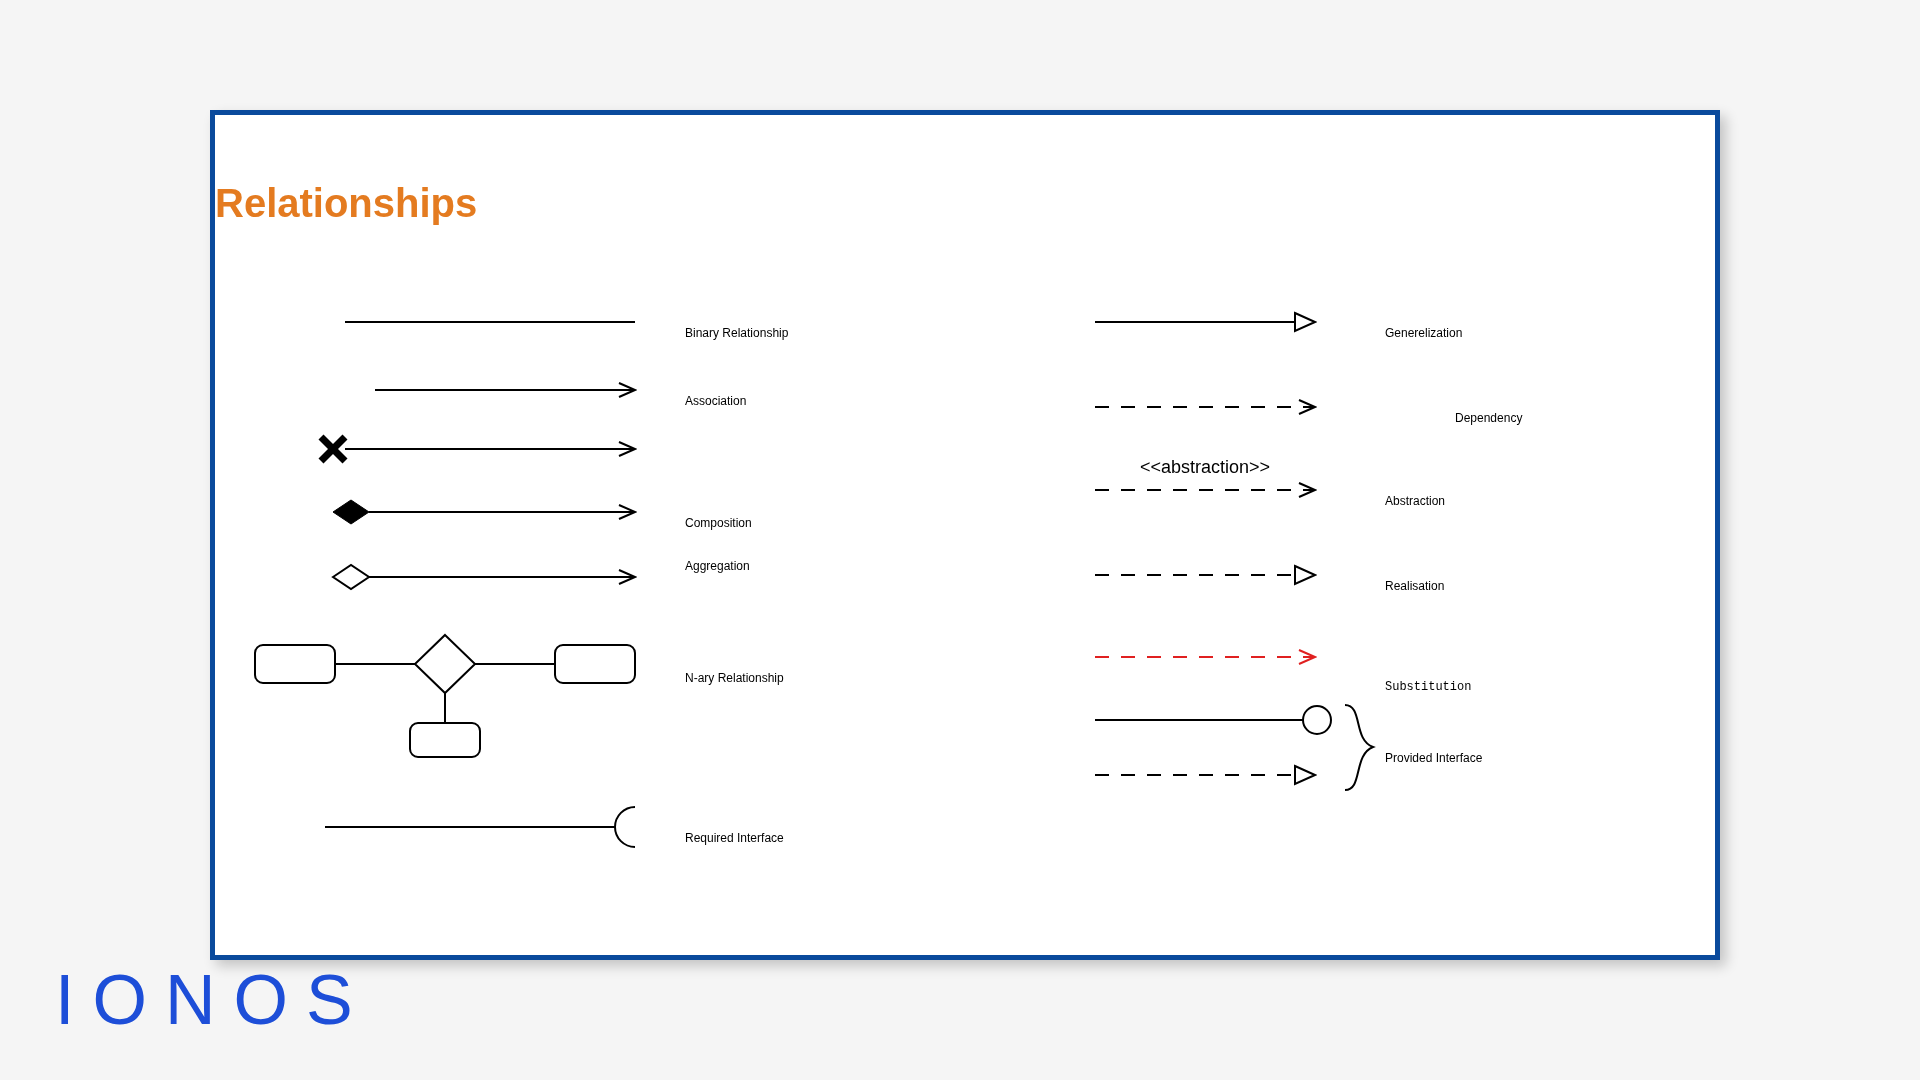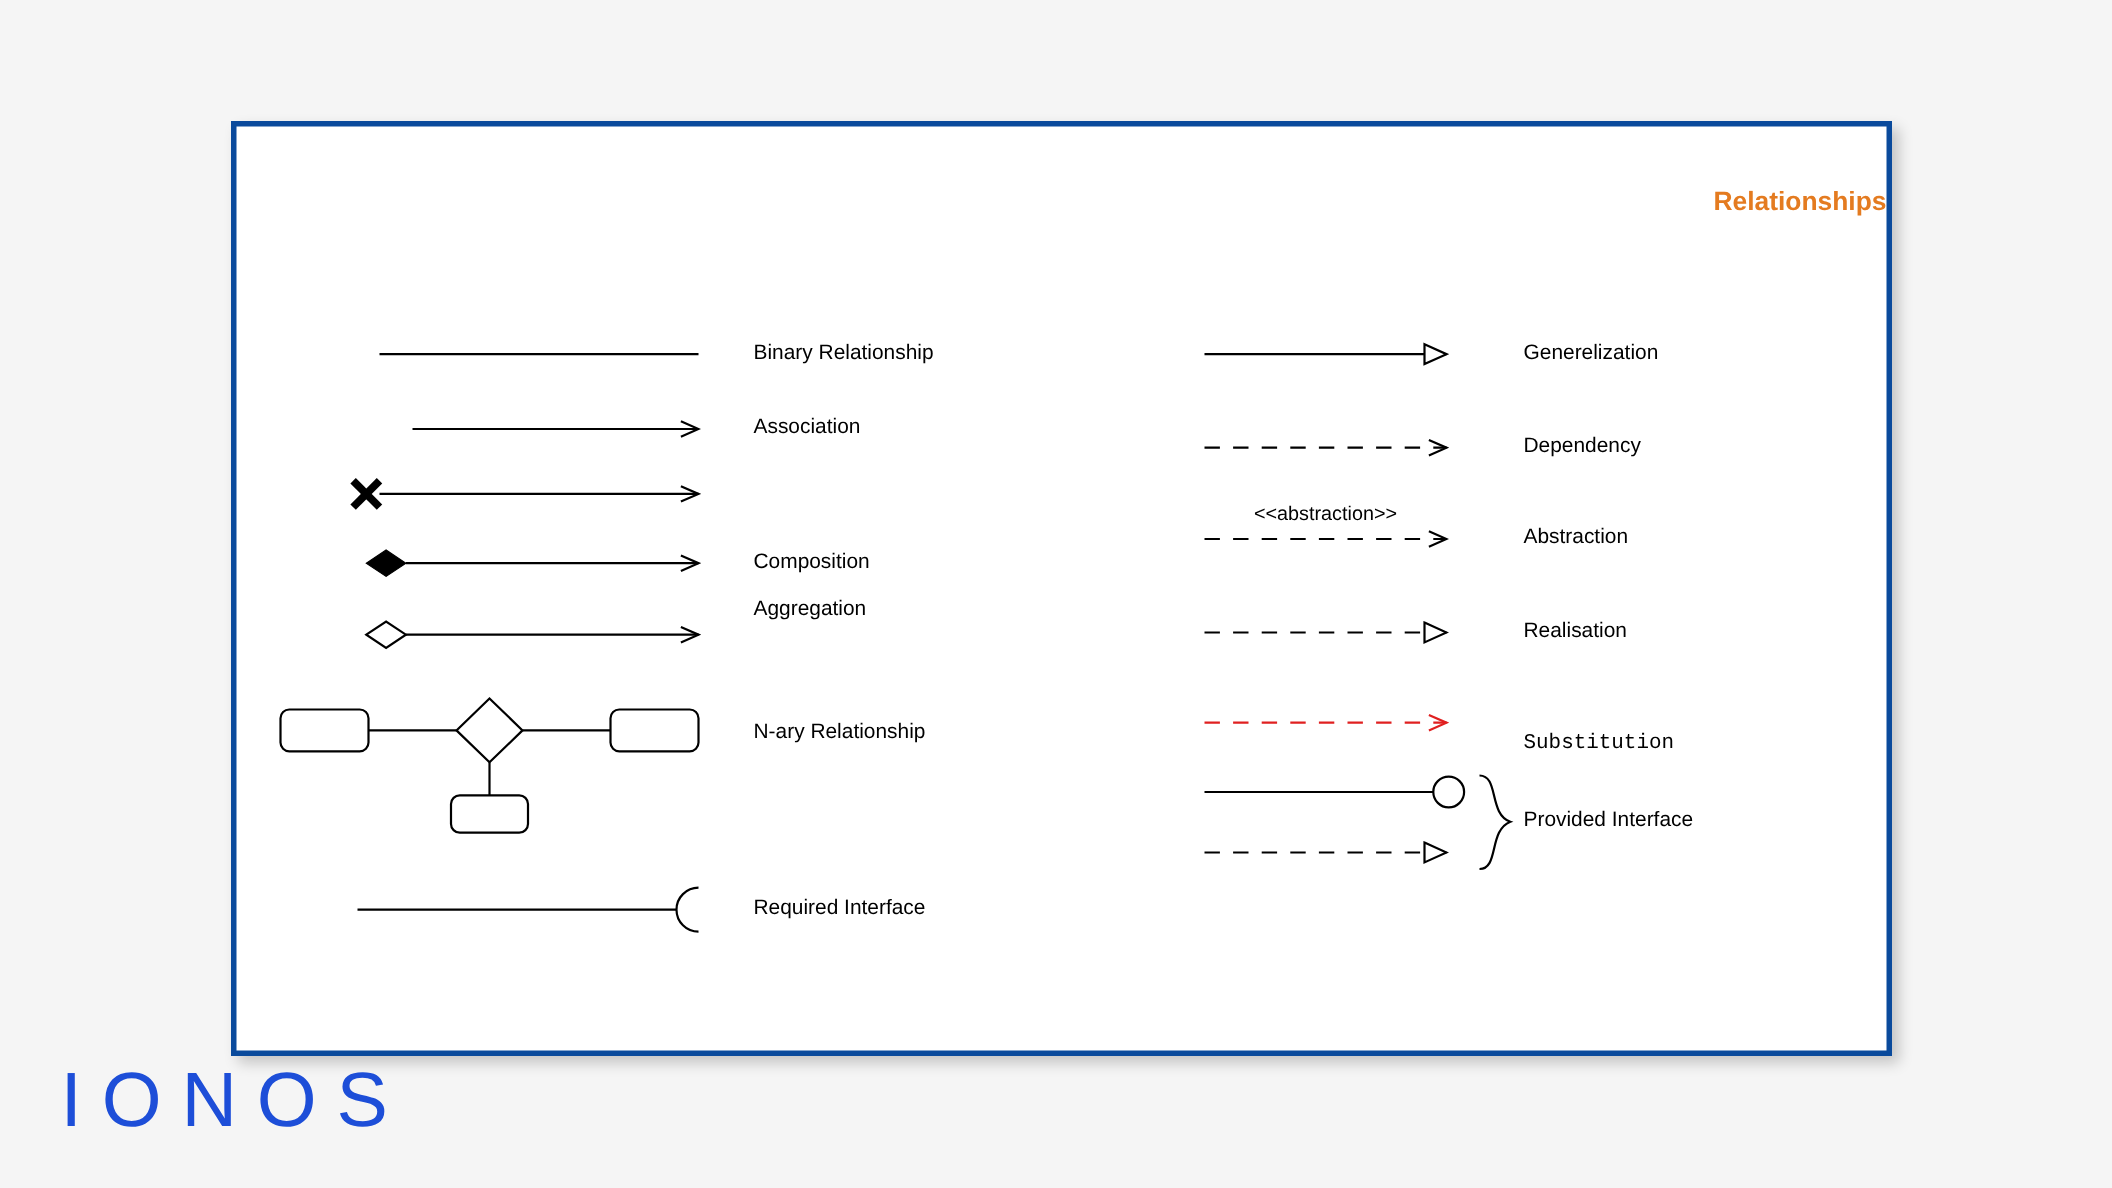--- a/index.html
+++ b/index.html
@@ -17,25 +17,25 @@
     left: 210px;
     top: 110px;
     width: 1500px;
     height: 840px;
     background: #ffffff;
     border: 5px solid #0a4a9c;
     box-shadow: 6px 6px 12px rgba(0,0,0,0.2);
   }
   .title {
     position: absolute;
-    top: 55px;
+    top: 66px;
     left: 0;
     width: 100%;
-    text-align: right;
-    font-size: 24px;
+    text-align: left;
+    font-size: 40px;
     font-weight: bold;
     color: #e47b20;
   }
   .logo {
     position: absolute;
     left: 55px;
     top: 960px;
     font-size: 70px;
     font-weight: 500;
     letter-spacing: 18px;
@@ -44,22 +44,23 @@
   }
   svg.diagram {
     position: absolute;
     left: 0;
     top: 0;
     width: 100%;
     height: 100%;
   }
   .label {
     position: absolute;
-    font-size: 19px;
+    font-size: 12px;
     color: #000;
+    margin-top: 16px;
   }
   .label2 {
     position: absolute;
     font-size: 20px;
     color: #000;
     line-height: 1.25;
   }
 </style>
 </head>
 <body>
@@ -68,21 +69,21 @@
   <div class="title">Relationships</div>
 
   <div class="label" style="left:470px; top:195px;">Binary Relationship</div>
   <div class="label" style="left:470px; top:263px;">Association</div>
   <div class="label" style="left:470px; top:385px;">Composition</div>
   <div class="label" style="left:470px; top:428px;">Aggregation</div>
   <div class="label" style="left:470px; top:540px;">N-ary Relationship</div>
   <div class="label" style="left:470px; top:700px;">Required Interface</div>
 
   <div class="label" style="left:1170px; top:195px;">Generelization</div>
-  <div class="label" style="left:1170px; top:280px;">Dependency</div>
+  <div class="label" style="left:1240px; top:280px;">Dependency</div>
   <div class="label" style="left:1170px; top:363px;">Abstraction</div>
   <div class="label" style="left:1170px; top:448px;">Realisation</div>
   <div class="label" style="left:1170px; top:549px;font-family:Liberation Mono, monospace;">Substitution</div>
   <div class="label" style="left:1170px; top:620px;">Provided Interface</div>
 
   <svg class="diagram" viewBox="0 0 1500 840">
     <defs>
       <marker id="openArrow" markerWidth="20" markerHeight="20" refX="18" refY="10" orient="auto" markerUnits="userSpaceOnUse">
         <path d="M2,3 L18,10 L2,17" fill="none" stroke="#000" stroke-width="2"></path>
       </marker>

